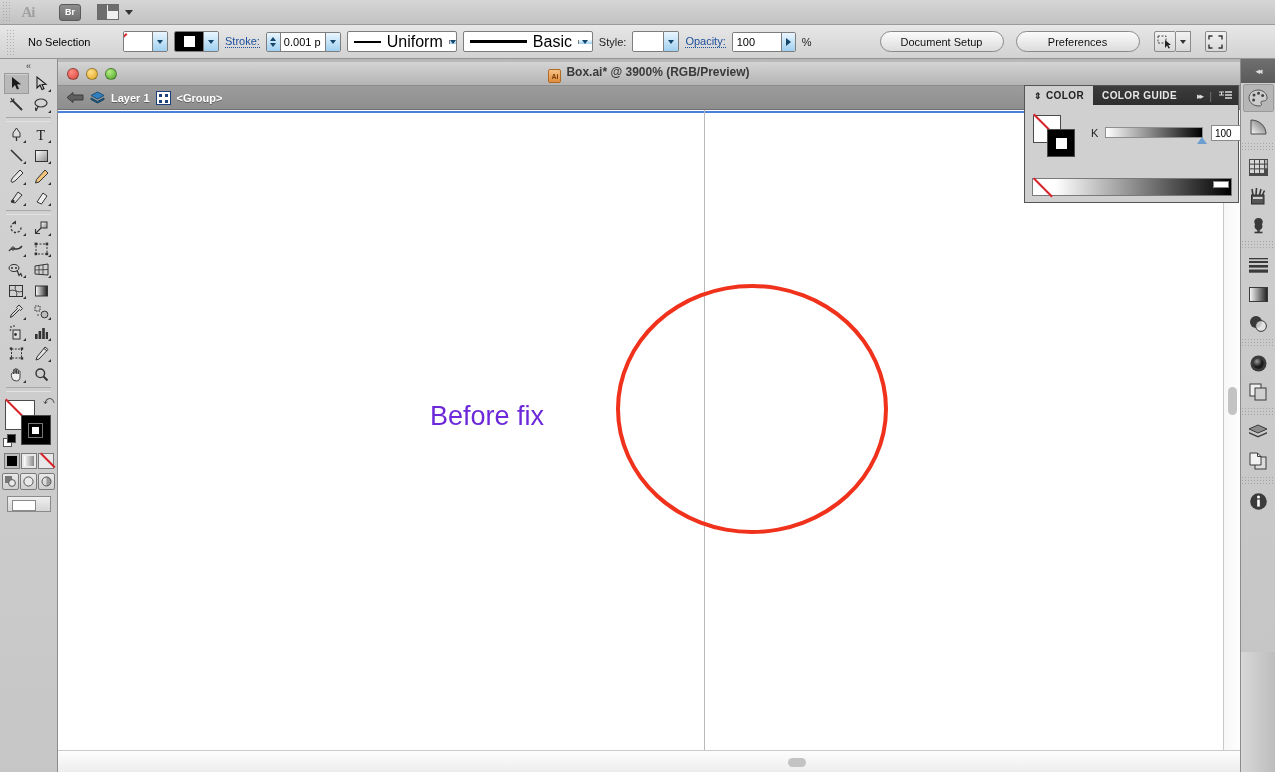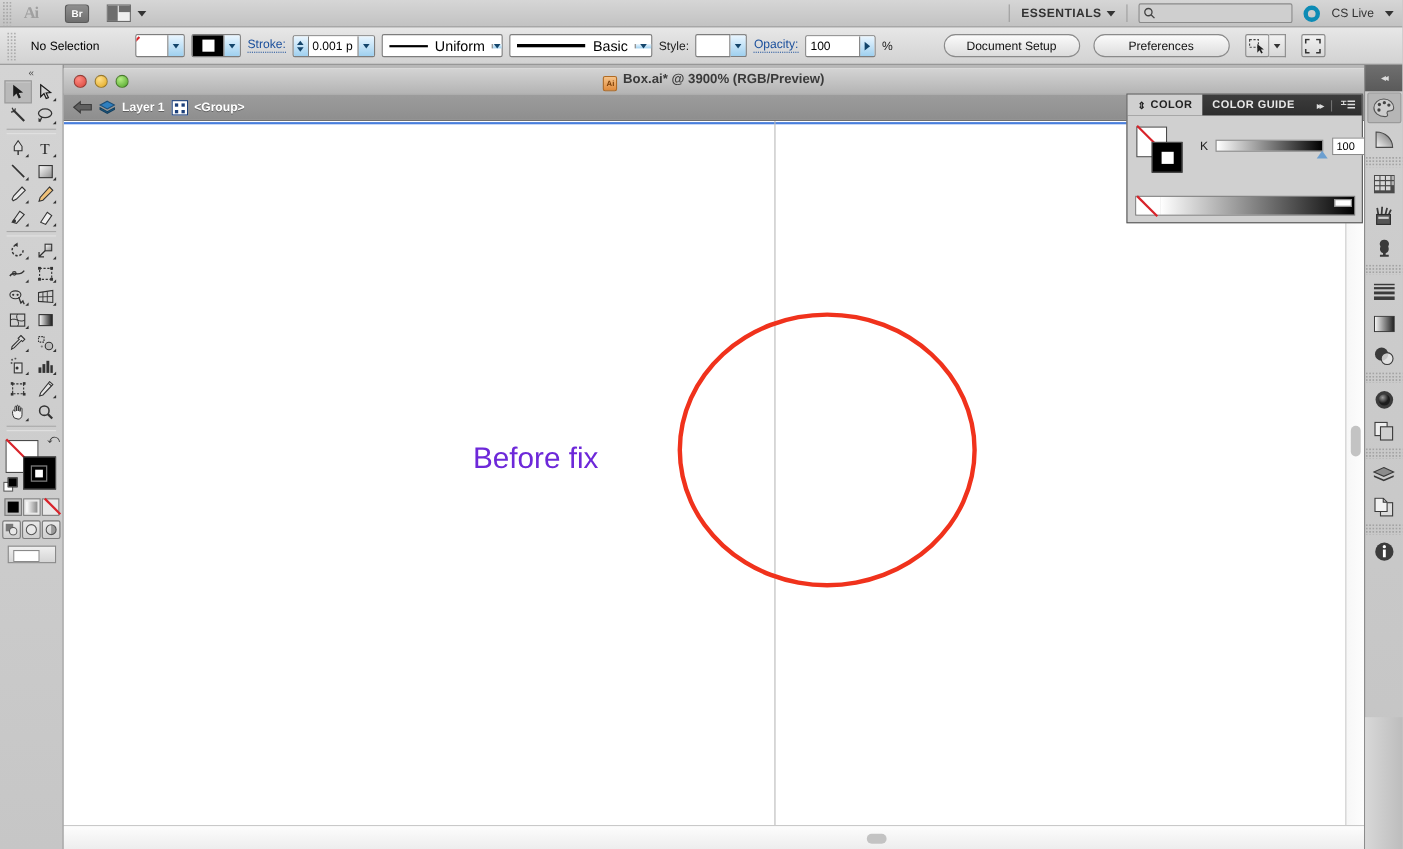--- a/index.html
+++ b/index.html
@@ -77,21 +77,21 @@
   .link-lbl { font-size:11px; color:#1a4f9c; border-bottom:1px dotted #1a4f9c; cursor:pointer; }
   .spin-field { display:flex; align-items:stretch; height:20px; border:1px solid #7d7d7d; border-radius:2px; overflow:hidden; background:#fff; }
   .spin-arrows { width:14px; background:linear-gradient(#eaf6ff,#9fd0ef); border-right:1px solid #7d7d7d;
     display:flex; flex-direction:column; align-items:center; justify-content:center; gap:2px; }
   .spin-arrows .up { width:0;height:0;border-left:3px solid transparent;border-right:3px solid transparent;border-bottom:4px solid #14456b; }
   .spin-arrows .dn { width:0;height:0;border-left:3px solid transparent;border-right:3px solid transparent;border-top:4px solid #14456b; }
   .spin-field input { border:0; outline:none; width:44px; font-size:11px; padding-left:3px; background:#fff; }
   .combo-wide { display:flex; align-items:center; height:21px; border:1px solid #7d7d7d; border-radius:2px; background:#fff; }
   .combo-wide .line-prev { width:62px; height:2px; background:#000; margin:0 6px; }
   .combo-wide .line-prev.thick { height:3px; }
-  .combo-wide .cw-txt { font-size:13px; flex:1; text-align:right; padding-right:6px; }
+  .combo-wide .cw-txt { font-size:16px; flex:1; text-align:right; padding-right:6px; }
   .style-box { width:32px; height:21px; border:1px solid #7d7d7d; border-radius:2px 0 0 2px; background:#fff; }
   .opacity-field { display:flex; align-items:stretch; height:20px; border:1px solid #7d7d7d; border-radius:2px; overflow:hidden; background:#fff; }
   .opacity-field input { border:0;outline:none;width:48px;font-size:11px;padding-left:4px; }
   .opacity-field .arw { width:14px; background:linear-gradient(#eaf6ff,#9fd0ef); border-left:1px solid #7d7d7d; display:flex;align-items:center;justify-content:center; }
   .opacity-field .arw .caret-r { width:0;height:0;border-top:4px solid transparent;border-bottom:4px solid transparent;border-left:5px solid #14456b; }
   .pill-btn {
     height:21px; padding:0 16px; border:1px solid #8a8a8a; border-radius:11px;
     background:linear-gradient(#fbfbfb,#dcdcdc); font-size:11px; color:#111;
     display:flex; align-items:center; justify-content:center; min-width:124px;
   }
@@ -247,38 +247,20 @@
 
 <div id="app">
 
   <div class="appbar">
     <div class="grip"></div>
     <div class="ai-logo">Ai</div>
     <div class="br-btn">Br</div>
     <div class="arrange-btn"></div>
     <div class="caret-dn" style="margin-left:6px"></div>
 
-    <div class="appbar-right">
-      <div class="sep-v"></div>
-      <div style="display:flex;align-items:center;gap:5px">
-        <span class="essentials">ESSENTIALS</span>
-        <span class="caret-dn"></span>
-      </div>
-      <div class="sep-v"></div>
-      <div class="search-box">
-        <svg width="12" height="12" viewBox="0 0 12 12">
-            <circle cx="5" cy="5" r="3.3" fill="none" stroke="#444" stroke-width="1.2"></circle>
-            <line x1="7.4" y1="7.4" x2="10.5" y2="10.5" stroke="#444" stroke-width="1.2"></line>
-          </svg>
-        <input type="text" placeholder="" style="">
-      </div>
-      <div class="cslive-dot"></div>
-      <span class="cslive-txt">CS Live</span>
-      <span class="caret-dn"></span>
-    </div>
   </div>
 
   <div class="controlbar">
     <div class="grip" style="height:26px"></div>
     <div class="sel-label">No Selection</div>
 
     <div class="swatch-combo">
       <div class="swatch-none"></div>
       <div class="mini-drop">
           <span class="caret-dn"></span>
@@ -331,21 +313,21 @@
 
     <span class="link-lbl">Opacity:</span>
     <div class="opacity-field">
       <input type="text" value="100" style="">
       <div class="arw">
           <span class="caret-r"></span>
         </div>
     </div>
     <span class="cb-label">%</span>
 
-    <div class="pill-btn" style="margin-left:40px">Document Setup</div>
+    <div class="pill-btn" style="margin-left:62px">Document Setup</div>
     <div class="pill-btn" style="margin-left:6px">Preferences</div>
 
     <div style="display:flex;margin-left:8px">
       <div class="sq-btn">
         <svg width="15" height="14" viewBox="0 0 15 14">
             <rect x="1" y="1" width="8" height="7" fill="none" stroke="#444" stroke-dasharray="2 1.5"></rect>
             <path d="M8 5 L8 13 L10 10.6 L11.6 13.6 L13 12.9 L11.3 10.1 L14 10 Z" fill="#222"></path>
           </svg>
       </div>
       <div class="mini-drop" style="border:1px solid #8a8a8a;border-left:0;background:linear-gradient(#f2f2f2,#d8d8d8)">

